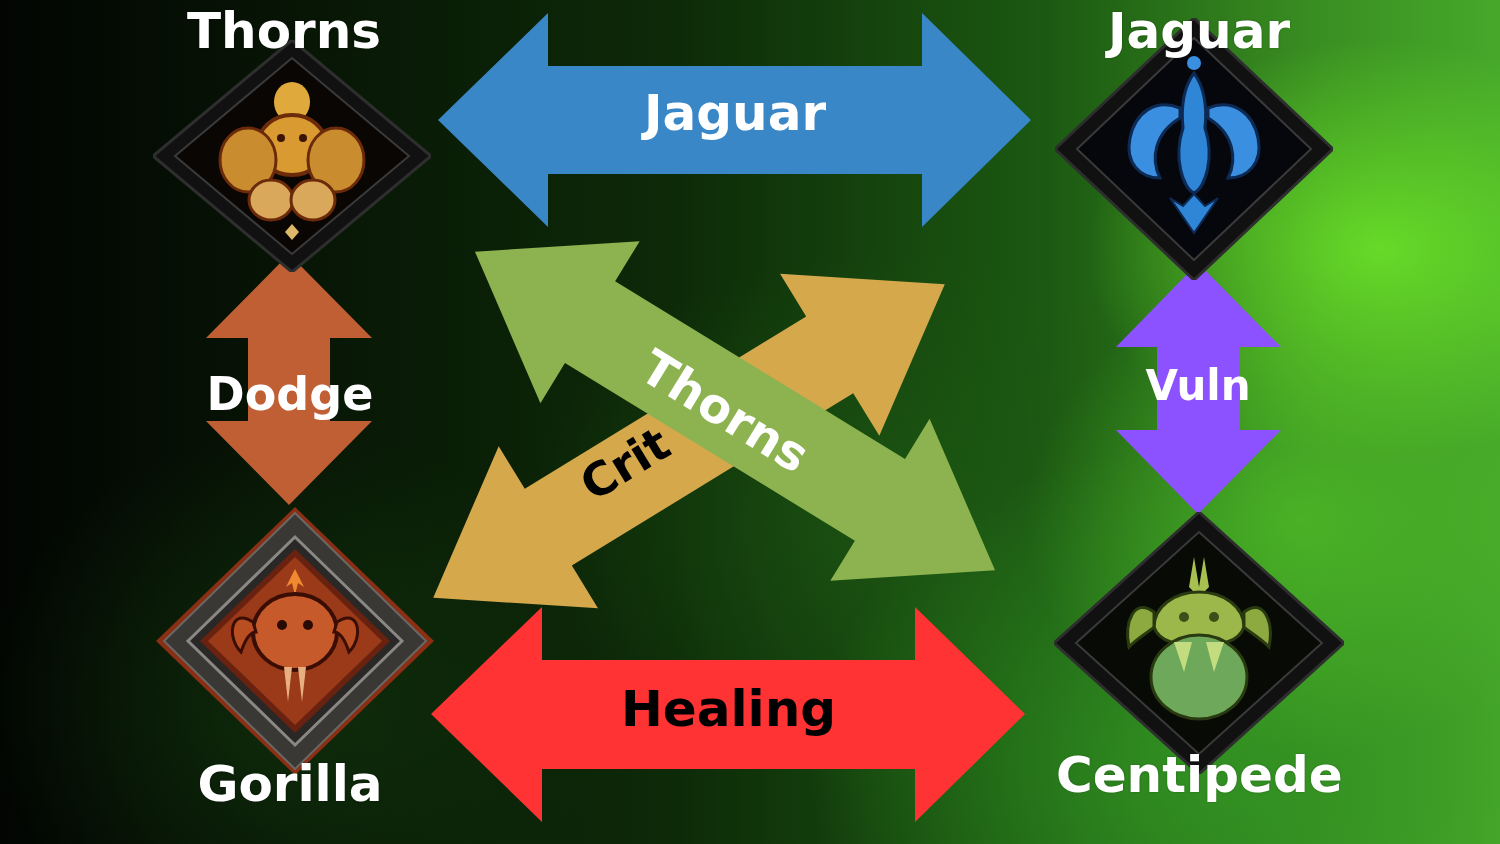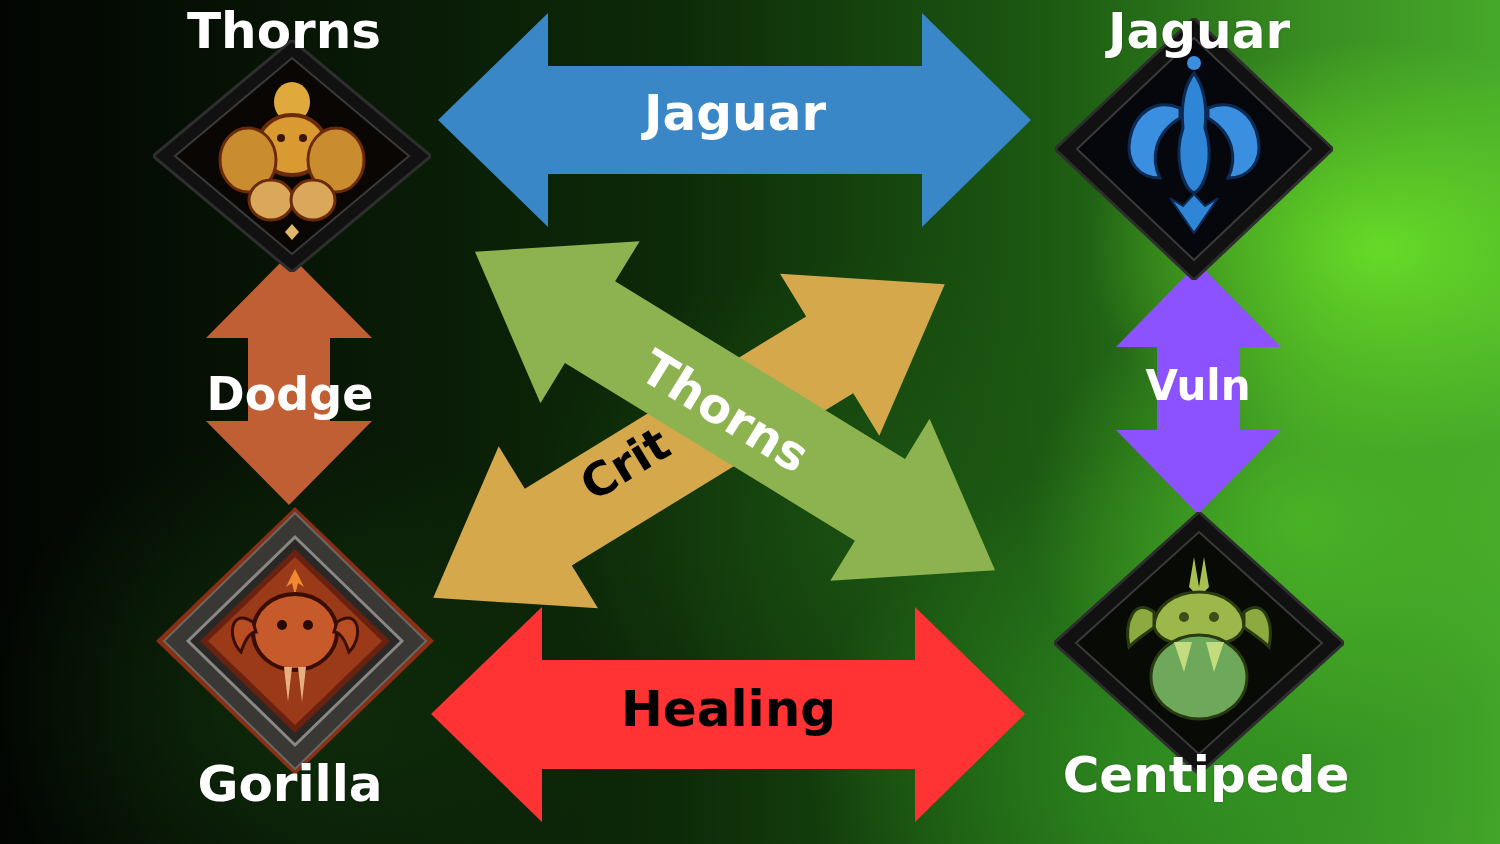--- a/index.html
+++ b/index.html
@@ -128,13 +128,13 @@
     <path d="M152,130 L160,160 L170,130Z" fill="#c4dc80"></path>
   </svg>
 </div>
 
 <div class="label" style="left:184px; top:2px; width:200px; text-align:center; font-size:50px;">Thorns</div>
 
 <div class="label" style="left:1099px; top:2px; width:200px; text-align:center; font-size:50px;">Jaguar</div>
 
 <div class="label" style="left:190px; top:755px; width:200px; text-align:center; font-size:50px;">Gorilla</div>
 
-<div class="label" style="left:1056px; top:746px; width:300px; text-align:center; font-size:50px;">Centipede</div>
+<div class="label" style="left:1056px; top:746px; width:300px; font-size:50px;">Centipede</div>
 
 </body></html>

